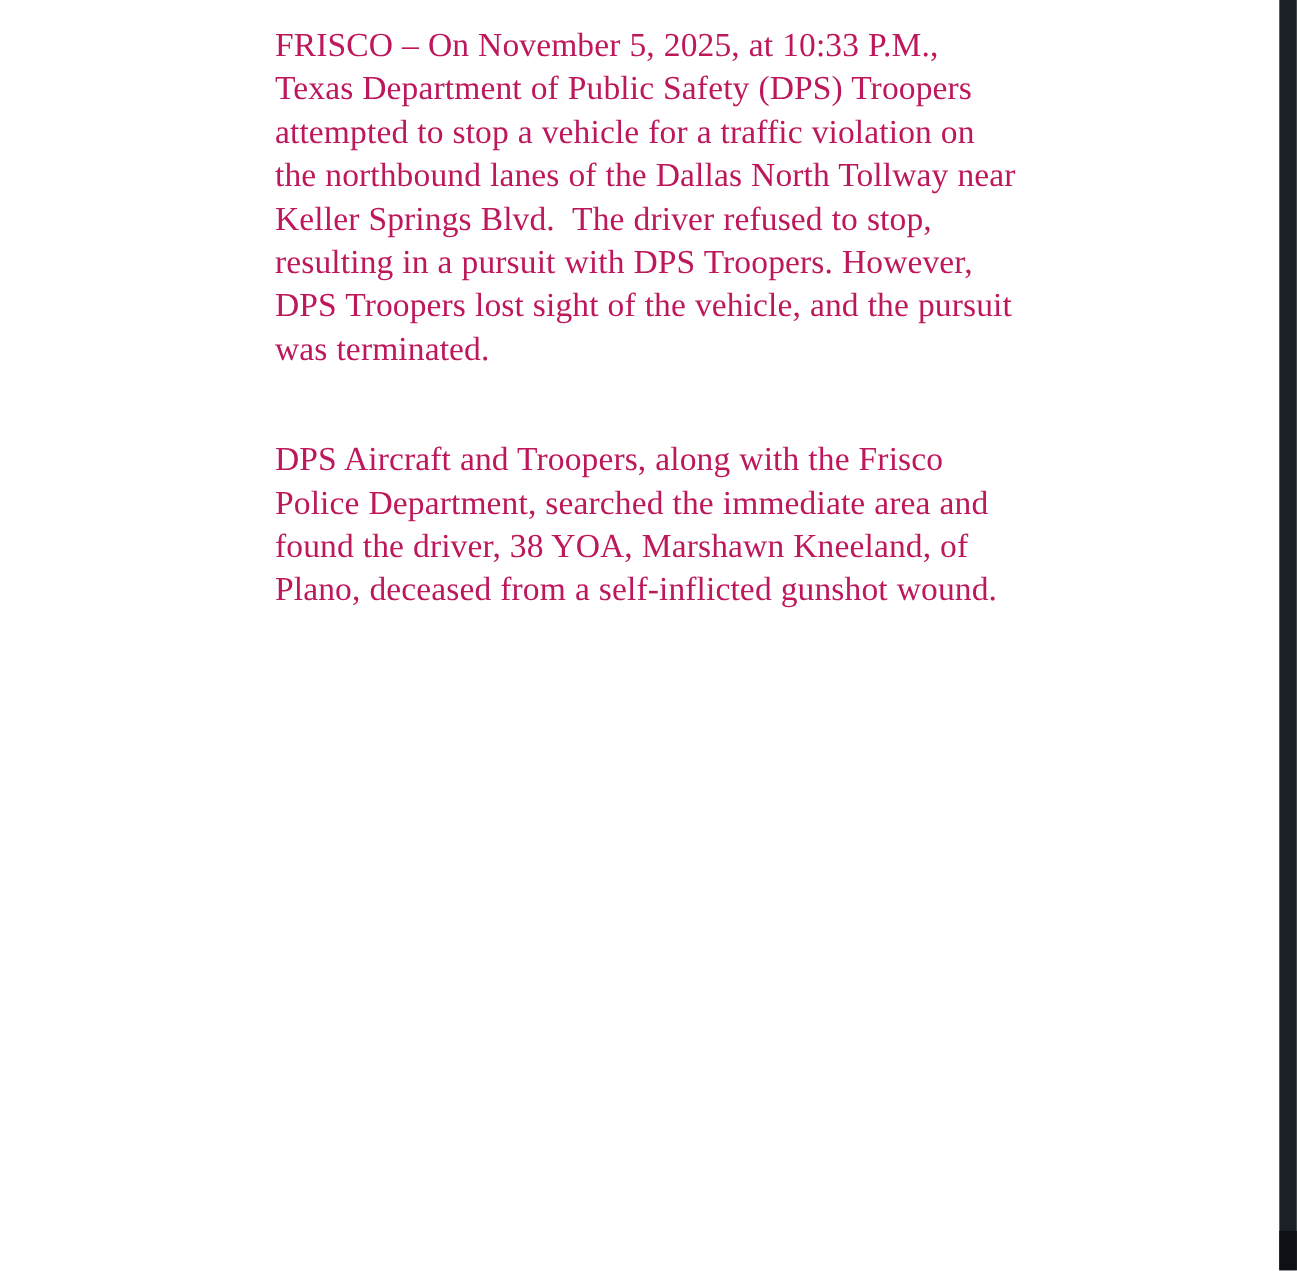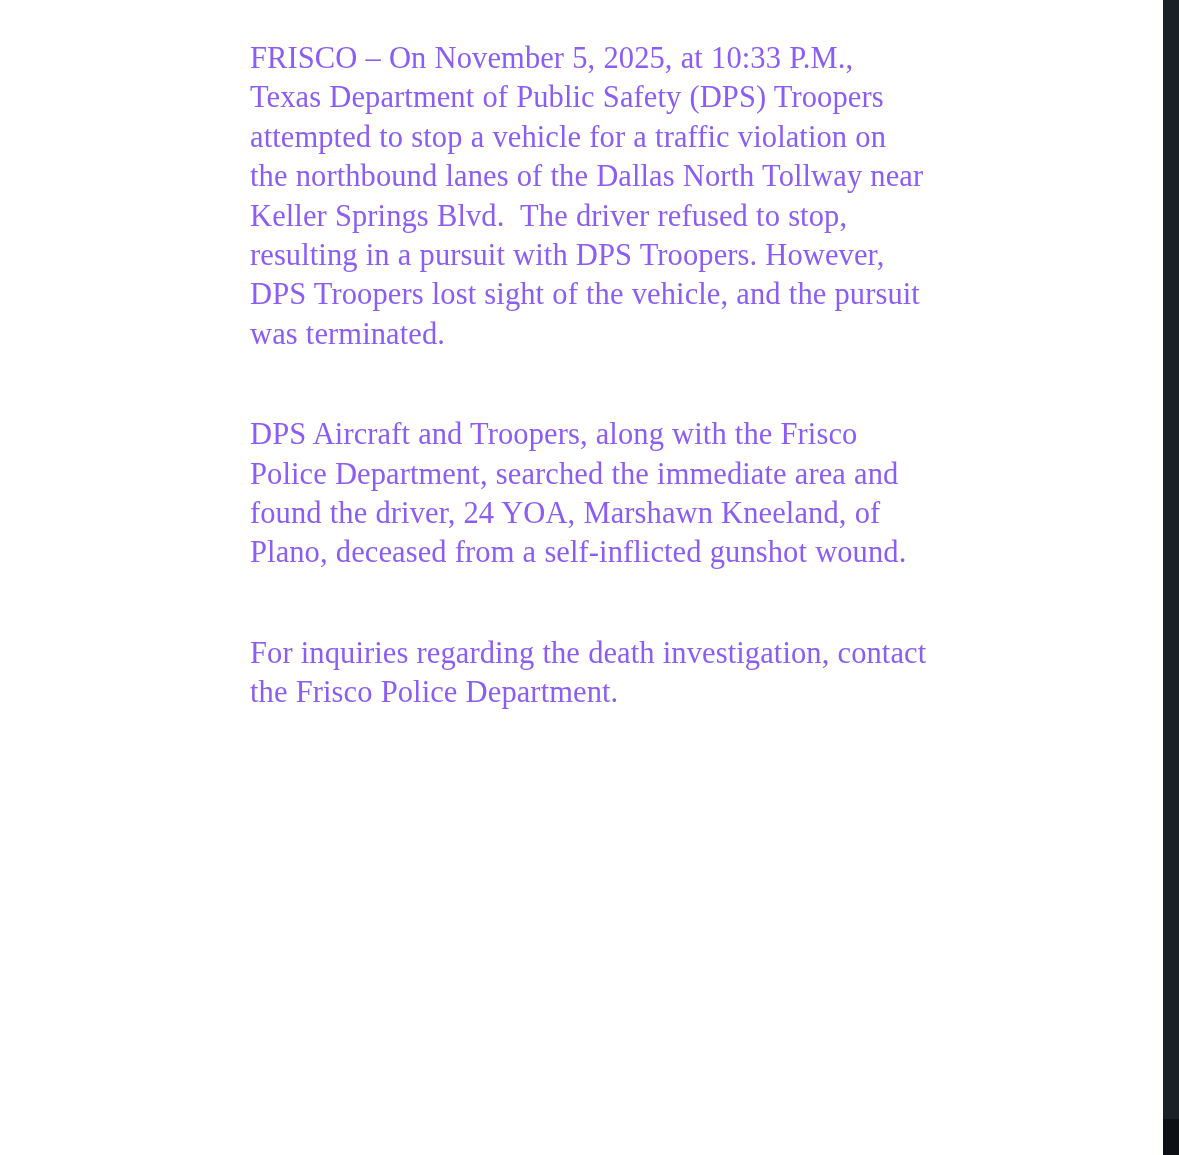--- a/index.html
+++ b/index.html
@@ -35,24 +35,24 @@
 
   
   #release-body {
     position: absolute;
     left: 250px;
     top: 22px;
     width: 680px;
   }
 
   .release-paragraph {
-    margin: 17px 0 61px 0;
+    margin: 0 0 61px 0;
     font-size: 30.5px;
     line-height: 39.4px;
-    color: #8b5cf6;
+    color: #be185d;
     letter-spacing: 0.1px;
     word-spacing: 0.4px;
     text-align: left;
     white-space: pre-wrap;
     -webkit-font-smoothing: antialiased;
   }
 
   .release-paragraph:last-child {
     margin-bottom: 0;
   }
@@ -81,23 +81,22 @@
 
 <div id="screen">
 
   <div id="page-surface">
 
     <div id="release-body">
 
       <p class="release-paragraph">FRISCO – On November 5, 2025, at 10:33 P.M., Texas Department of Public Safety (DPS) Troopers attempted to stop a vehicle for a traffic violation on the northbound lanes of the Dallas North Tollway near Keller Springs Blvd.  The driver refused to stop, resulting in a pursuit with DPS Troopers. However, DPS Troopers lost sight of the vehicle, and the pursuit was terminated.</p>
 
 
-      <p class="release-paragraph">DPS Aircraft and Troopers, along with the Frisco Police Department, searched the immediate area and found the driver, 24 YOA, Marshawn Kneeland, of Plano, deceased from a self-inflicted gunshot wound.</p>
+      <p class="release-paragraph">DPS Aircraft and Troopers, along with the Frisco Police Department, searched the immediate area and found the driver, 38 YOA, Marshawn Kneeland, of Plano, deceased from a self-inflicted gunshot wound.</p>
 
-      <p class="release-paragraph">For inquiries regarding the death investigation, contact the Frisco Police Department.</p>
 
 
     </div>
 
   </div>
 
   <div id="right-gutter">
     <div id="right-gutter-thumb"></div>
   </div>
 

